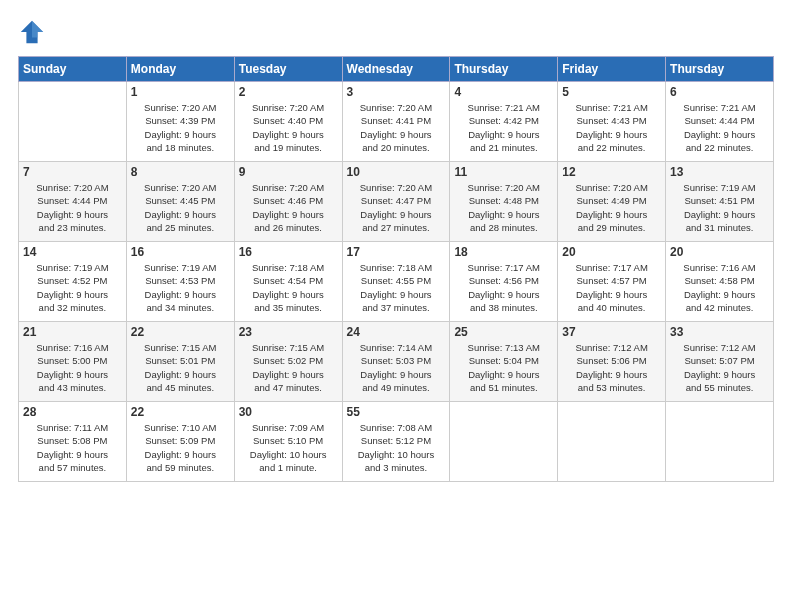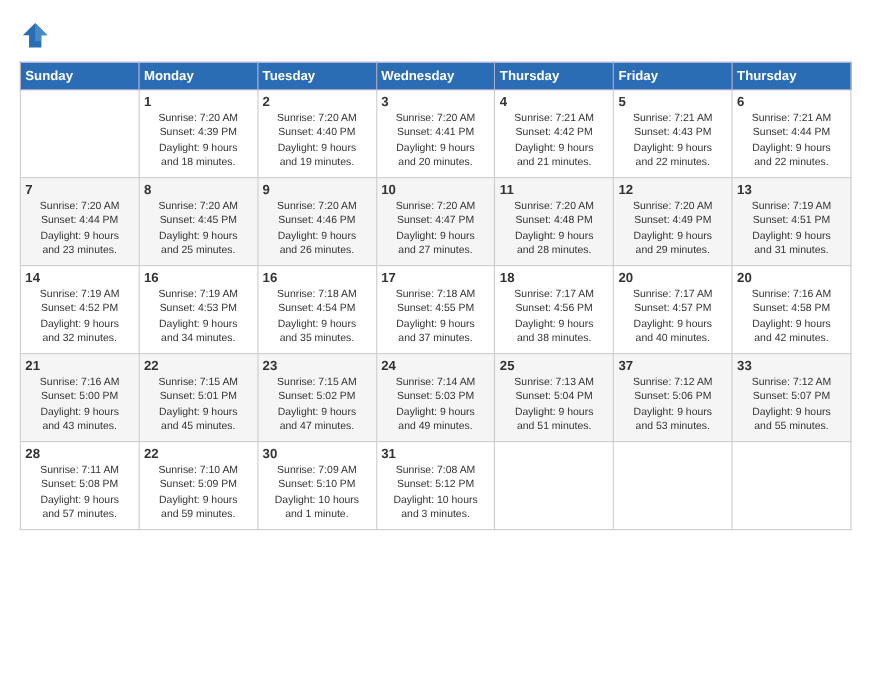--- a/index.html
+++ b/index.html
@@ -255,21 +255,21 @@
           </td>
           <td>
             <span class="day-number">22</span>
             <div class="day-info">Sunrise: 7:10 AM<br>Sunset: 5:09 PM<br>Daylight: 9 hours<br>and 59 minutes.</div>
           </td>
           <td>
             <span class="day-number">30</span>
             <div class="day-info">Sunrise: 7:09 AM<br>Sunset: 5:10 PM<br>Daylight: 10 hours<br>and 1 minute.</div>
           </td>
           <td>
-            <span class="day-number">31</span>
+            <span class="day-number">55</span>
             <div class="day-info">Sunrise: 7:08 AM<br>Sunset: 5:12 PM<br>Daylight: 10 hours<br>and 3 minutes.</div>
           </td>
           <td class="empty-cell"></td>
           <td class="empty-cell"></td>
           <td class="empty-cell"></td>
         </tr>
       </tbody>
   </table>
 </div>
 

